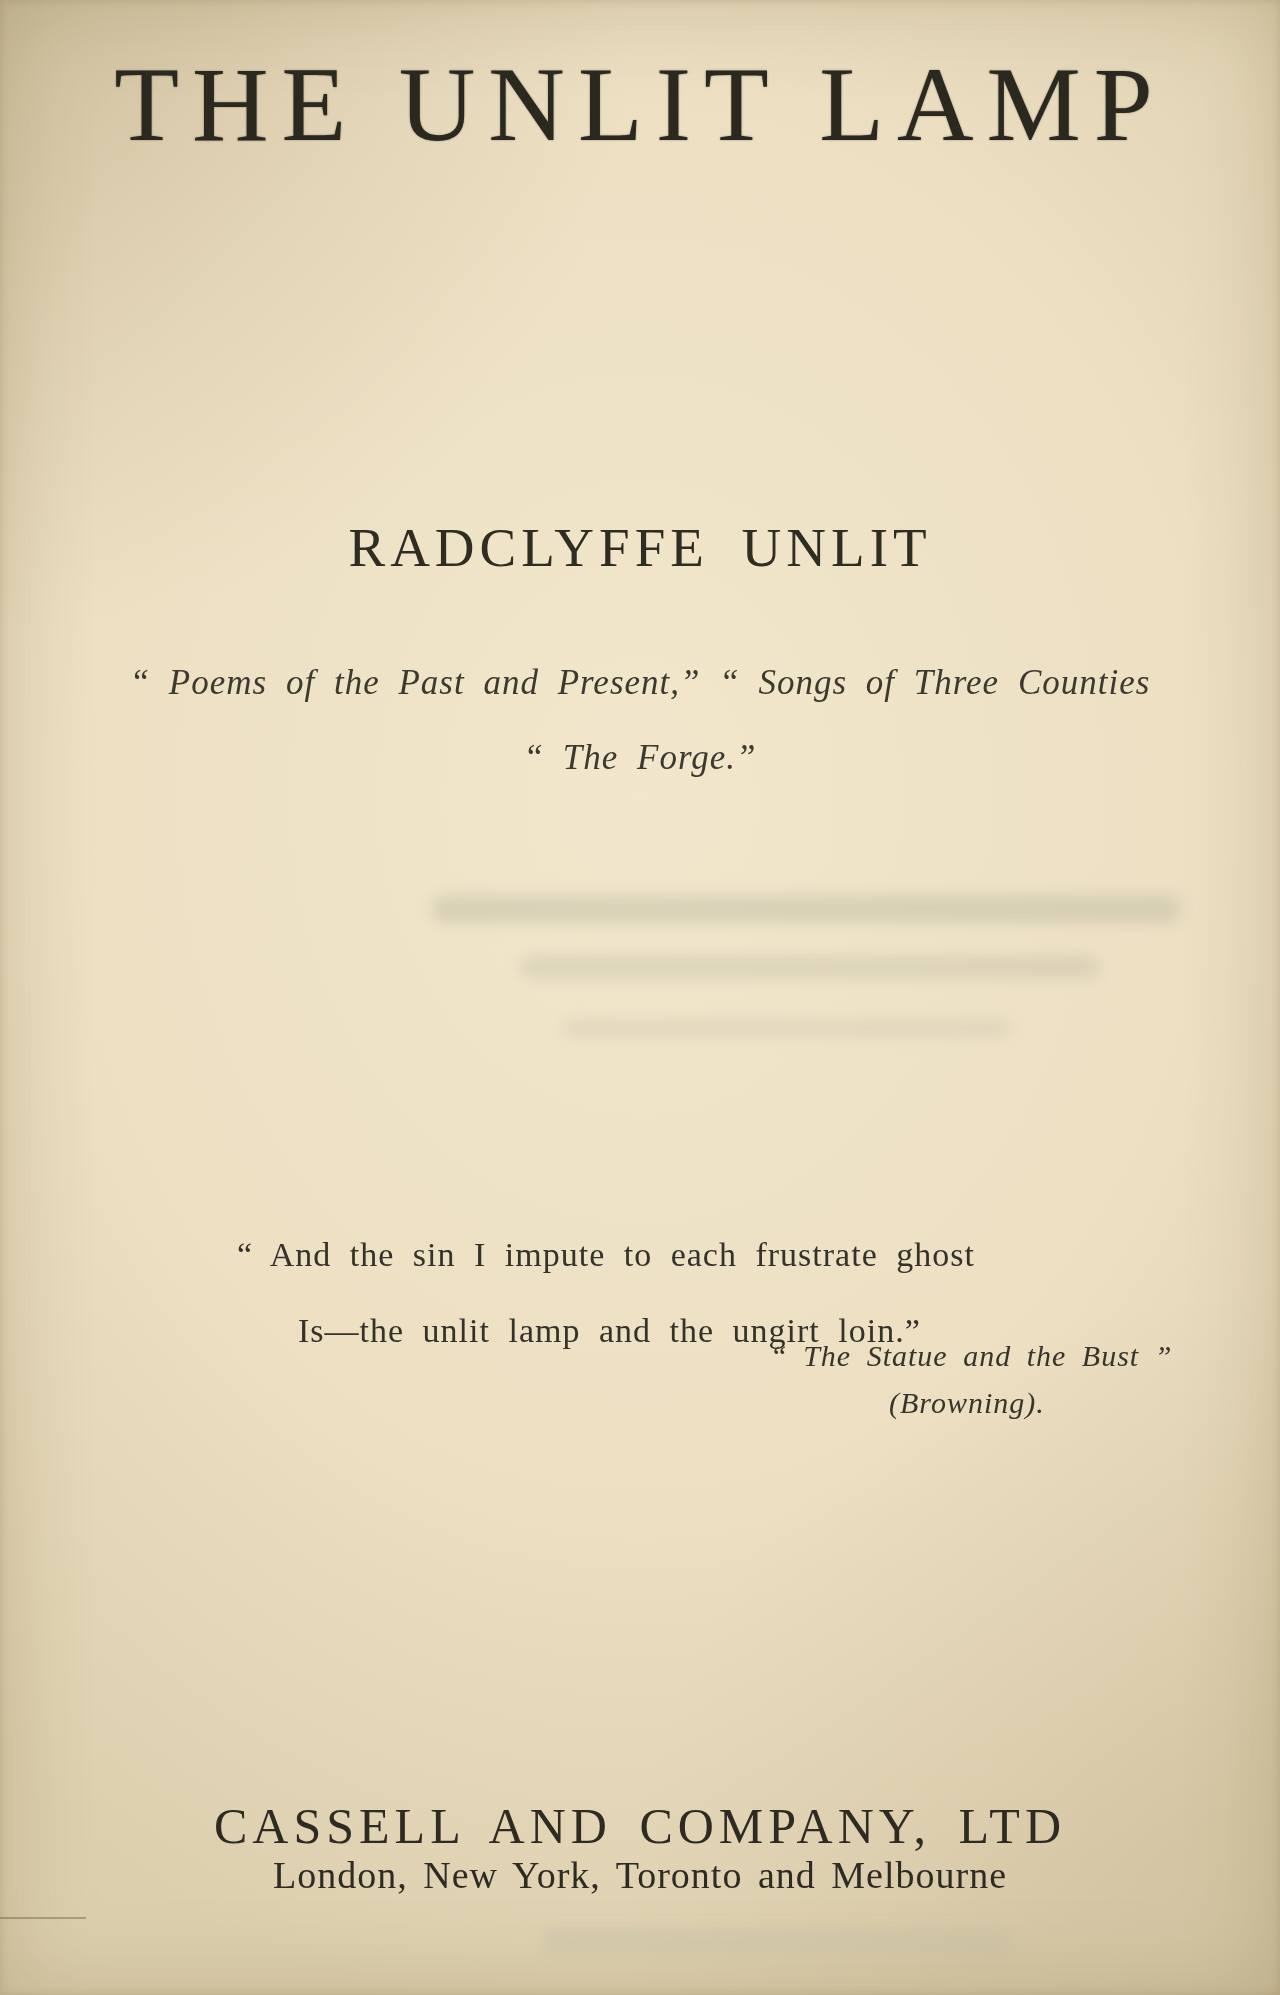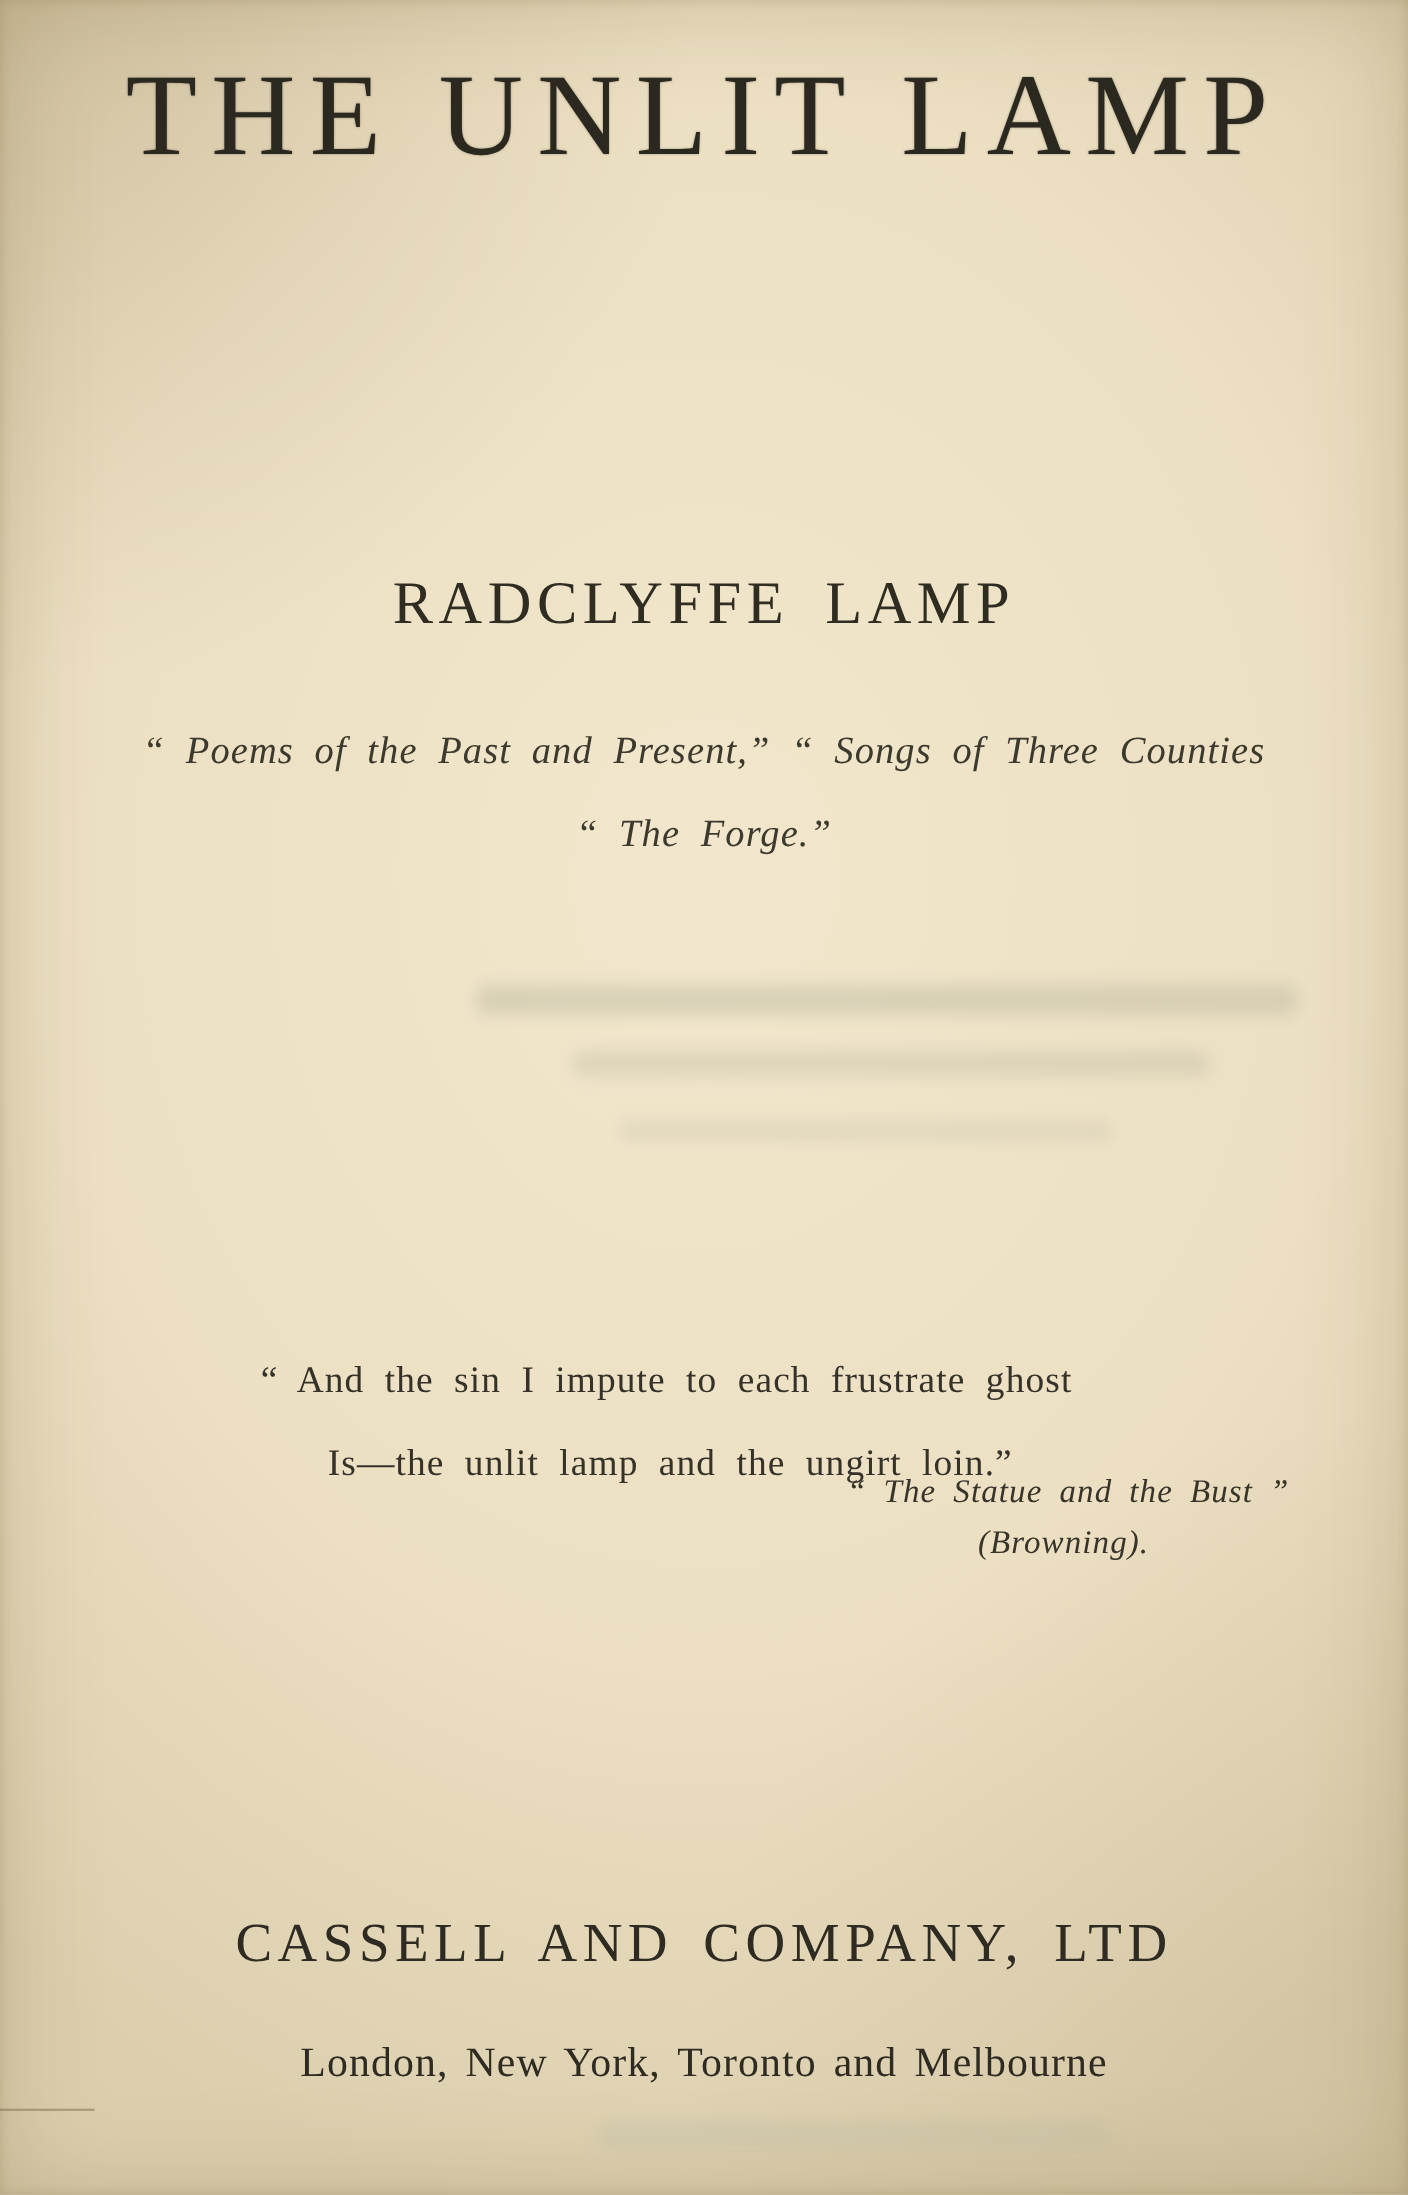--- a/index.html
+++ b/index.html
@@ -83,21 +83,21 @@
     letter-spacing:1px;word-spacing:7px;
     color:#37342b;white-space:nowrap;
   }
   .epi-attr{
     position:absolute;left:889px;top:1386px;
     font-size:30px;font-style:italic;
     letter-spacing:1px;
     color:#37342b;white-space:nowrap;
   }
   .publisher-name{
-    top:1738px;
+    top:1798px;
     font-size:50px;
     letter-spacing:5px;
     word-spacing:10px;
     color:#2e2b22;
   }
   .publisher-cities{
     top:1854px;
     font-size:38px;
     letter-spacing:1px;
     word-spacing:5px;
@@ -123,21 +123,21 @@
   }
 </style>
 </head>
 <body>
 
 <div class="page">
 
   <h1 class="abs book-title">THE UNLIT LAMP</h1>
 
 
-  <div class="abs author-name">RADCLYFFE LAMP</div>
+  <div class="abs author-name">RADCLYFFE UNLIT</div>
 
 
   <div class="abs works works-1 italic">“ Poems of the Past and Present,” “ Songs of Three Counties</div>
 
 
   <div class="abs works works-3 italic">“ The Forge.”</div>
 
   <div class="smudge smudge-1"></div>
   <div class="smudge smudge-2"></div>
   <div class="smudge smudge-3"></div>

